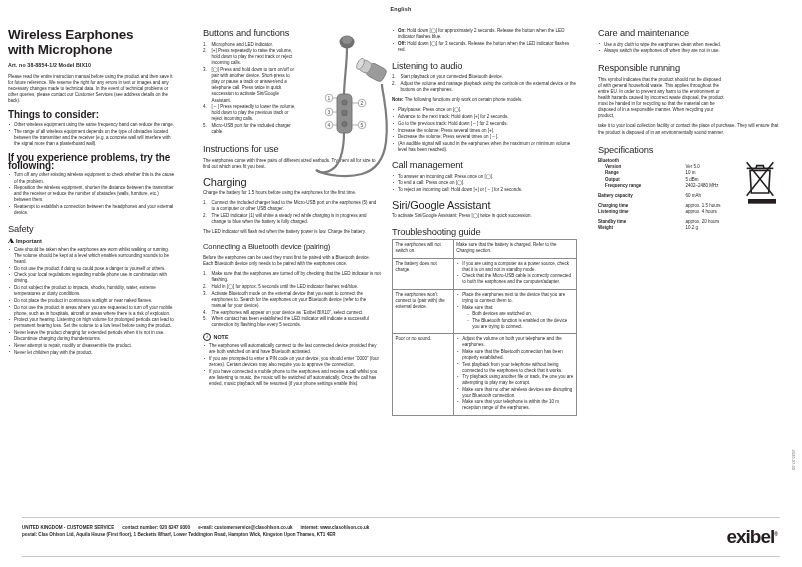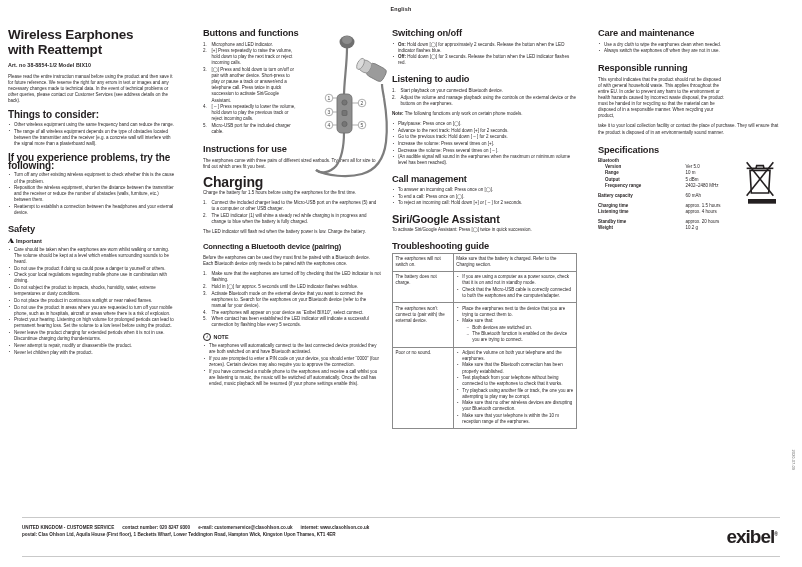--- a/index.html
+++ b/index.html
@@ -24,21 +24,21 @@
   .col2{left:203px;width:178px;}
   .col3{left:392px;width:185px;}
   .col4{left:598px;width:186px;}
 
   
   h1.title{
     font-size:13.5px;line-height:14.5px;font-weight:bold;margin:0 0 5px 0;
     letter-spacing:-.2px;color:#231f20;
   }
   h2{
-    font-size:9.3px;line-height:10px;font-weight:bold;margin:0 0 3.5px 0;
+    font-size:9.3px;line-height:10px;font-weight:normal;margin:0 0 3.5px 0;
     letter-spacing:-.15px;color:#231f20;
   }
   h2.tight{margin-top:0;}
   h3{
     font-size:10px;line-height:8px;font-weight:bold;margin:7px 0 2.5px 0;
     letter-spacing:-.1px;color:#231f20;
   }
   .artno{font-size:5.3px;font-weight:bold;margin:0 0 6px 0;letter-spacing:.1px;}
   p, li, .line{
     font-size:4.5px;line-height:6.1px;margin:0 0 4px 0;letter-spacing:0;
@@ -132,21 +132,21 @@
 
 <div class="page">
 
   <div class="lang">English</div>
 
   <div class="cols">
 
     <div class="col col1">
       <h1 class="title">
         <span>Wireless Earphones</span><br>
-        <span>with Reattempt</span>
+        <span>with Microphone</span>
       </h1>
       <div class="artno">Art. no 38-8854-1/2   Model BIX10</div>
 
       <p>Please read the entire instruction manual before using the product and then save it for future reference. We reserve the right for any errors in text or images and any necessary changes made to technical data. In the event of technical problems or other queries, please contact our Customer Services (see address details on the back).</p>
 
       <h3>Things to consider:</h3>
       <ul>
         <li>Other wireless equipment using the same frequency band can reduce the range.</li>
         <li>The range of all wireless equipment depends on the type of obstacles located between the transmitter and the receiver (e.g. a concrete wall will interfere with the signal more than a plasterboard wall).</li>
       </ul>
@@ -183,21 +183,21 @@
         <li>Microphone and LED indicator.</li>
         <li>[+] Press repeatedly to raise the volume, hold down to play the next track or reject incoming calls.</li>
         <li>[◯] Press and hold down to turn on/off or pair with another device. Short-press to play or pause a track or answer/end a telephone call. Press twice in quick succession to activate Siri/Google Assistant.</li>
         <li>[ – ] Press repeatedly to lower the volume, hold down to play the previous track or reject incoming calls.</li>
         <li>Micro-USB port for the included charger cable.</li>
       </ol>
 
       <h2 style="margin-top:9px">Instructions for use</h2>
       <p>The earphones come with three pairs of different sized earbuds. Try them all for size to find out which ones fit you best.</p>
 
-      <h2 style="font-size:14px;margin-top:7px;margin-bottom:3px">Charging</h2>
+      <h2 style="font-size:11px;margin-top:7px;margin-bottom:3px">Charging</h2>
       <p>Charge the battery for 1.5 hours before using the earphones for the first time.</p>
       <ol>
         <li>Connect the included charger lead to the Micro-USB port on the earphones (5) and to a computer or other USB charger.</li>
         <li>The LED indicator (1) will shine a steady red while charging is in progress and change to blue when the battery is fully charged.</li>
       </ol>
       <p>The LED indicator will flash red when the battery power is low. Charge the battery.</p>
 
       <h2 style="font-size:7.6px;margin-top:7px;margin-bottom:3px">Connecting a Bluetooth device (pairing)</h2>
       <p>Before the earphones can be used they must first be paired with a Bluetooth device. Each Bluetooth device only needs to be paired with the earphones once.</p>
       <ol>
@@ -213,21 +213,20 @@
         <span>NOTE</span>
       </div>
       <ul>
         <li>The earphones will automatically connect to the last connected device provided they are both switched on and have Bluetooth activated.</li>
         <li>If you are prompted to enter a PIN code on your device, you should enter “0000” (four zeroes). Certain devices may also require you to approve the connection.</li>
         <li>If you have connected a mobile phone to the earphones and receive a call whilst you are listening to music, the music will be switched off automatically. Once the call has ended, music playback will be resumed (if your phone settings enable this).</li>
       </ul>
     </div>
 
     <div class="col col3">
-      <h2 class="tight">Switching on/off</h2>
       <ul>
         <li><b>On:</b><span> Hold down [◯] for approximately 2 seconds. Release the button when the LED indicator flashes blue.</span></li>
         <li><b>Off:</b><span> Hold down [◯] for 3 seconds. Release the button when the LED indicator flashes red.</span></li>
       </ul>
 
       <h2 style="margin-top:8px">Listening to audio</h2>
       <ol>
         <li>Start playback on your connected Bluetooth device.</li>
         <li>Adjust the volume and manage playback using the controls on the external device or the buttons on the earphones.</li>
       </ol>

